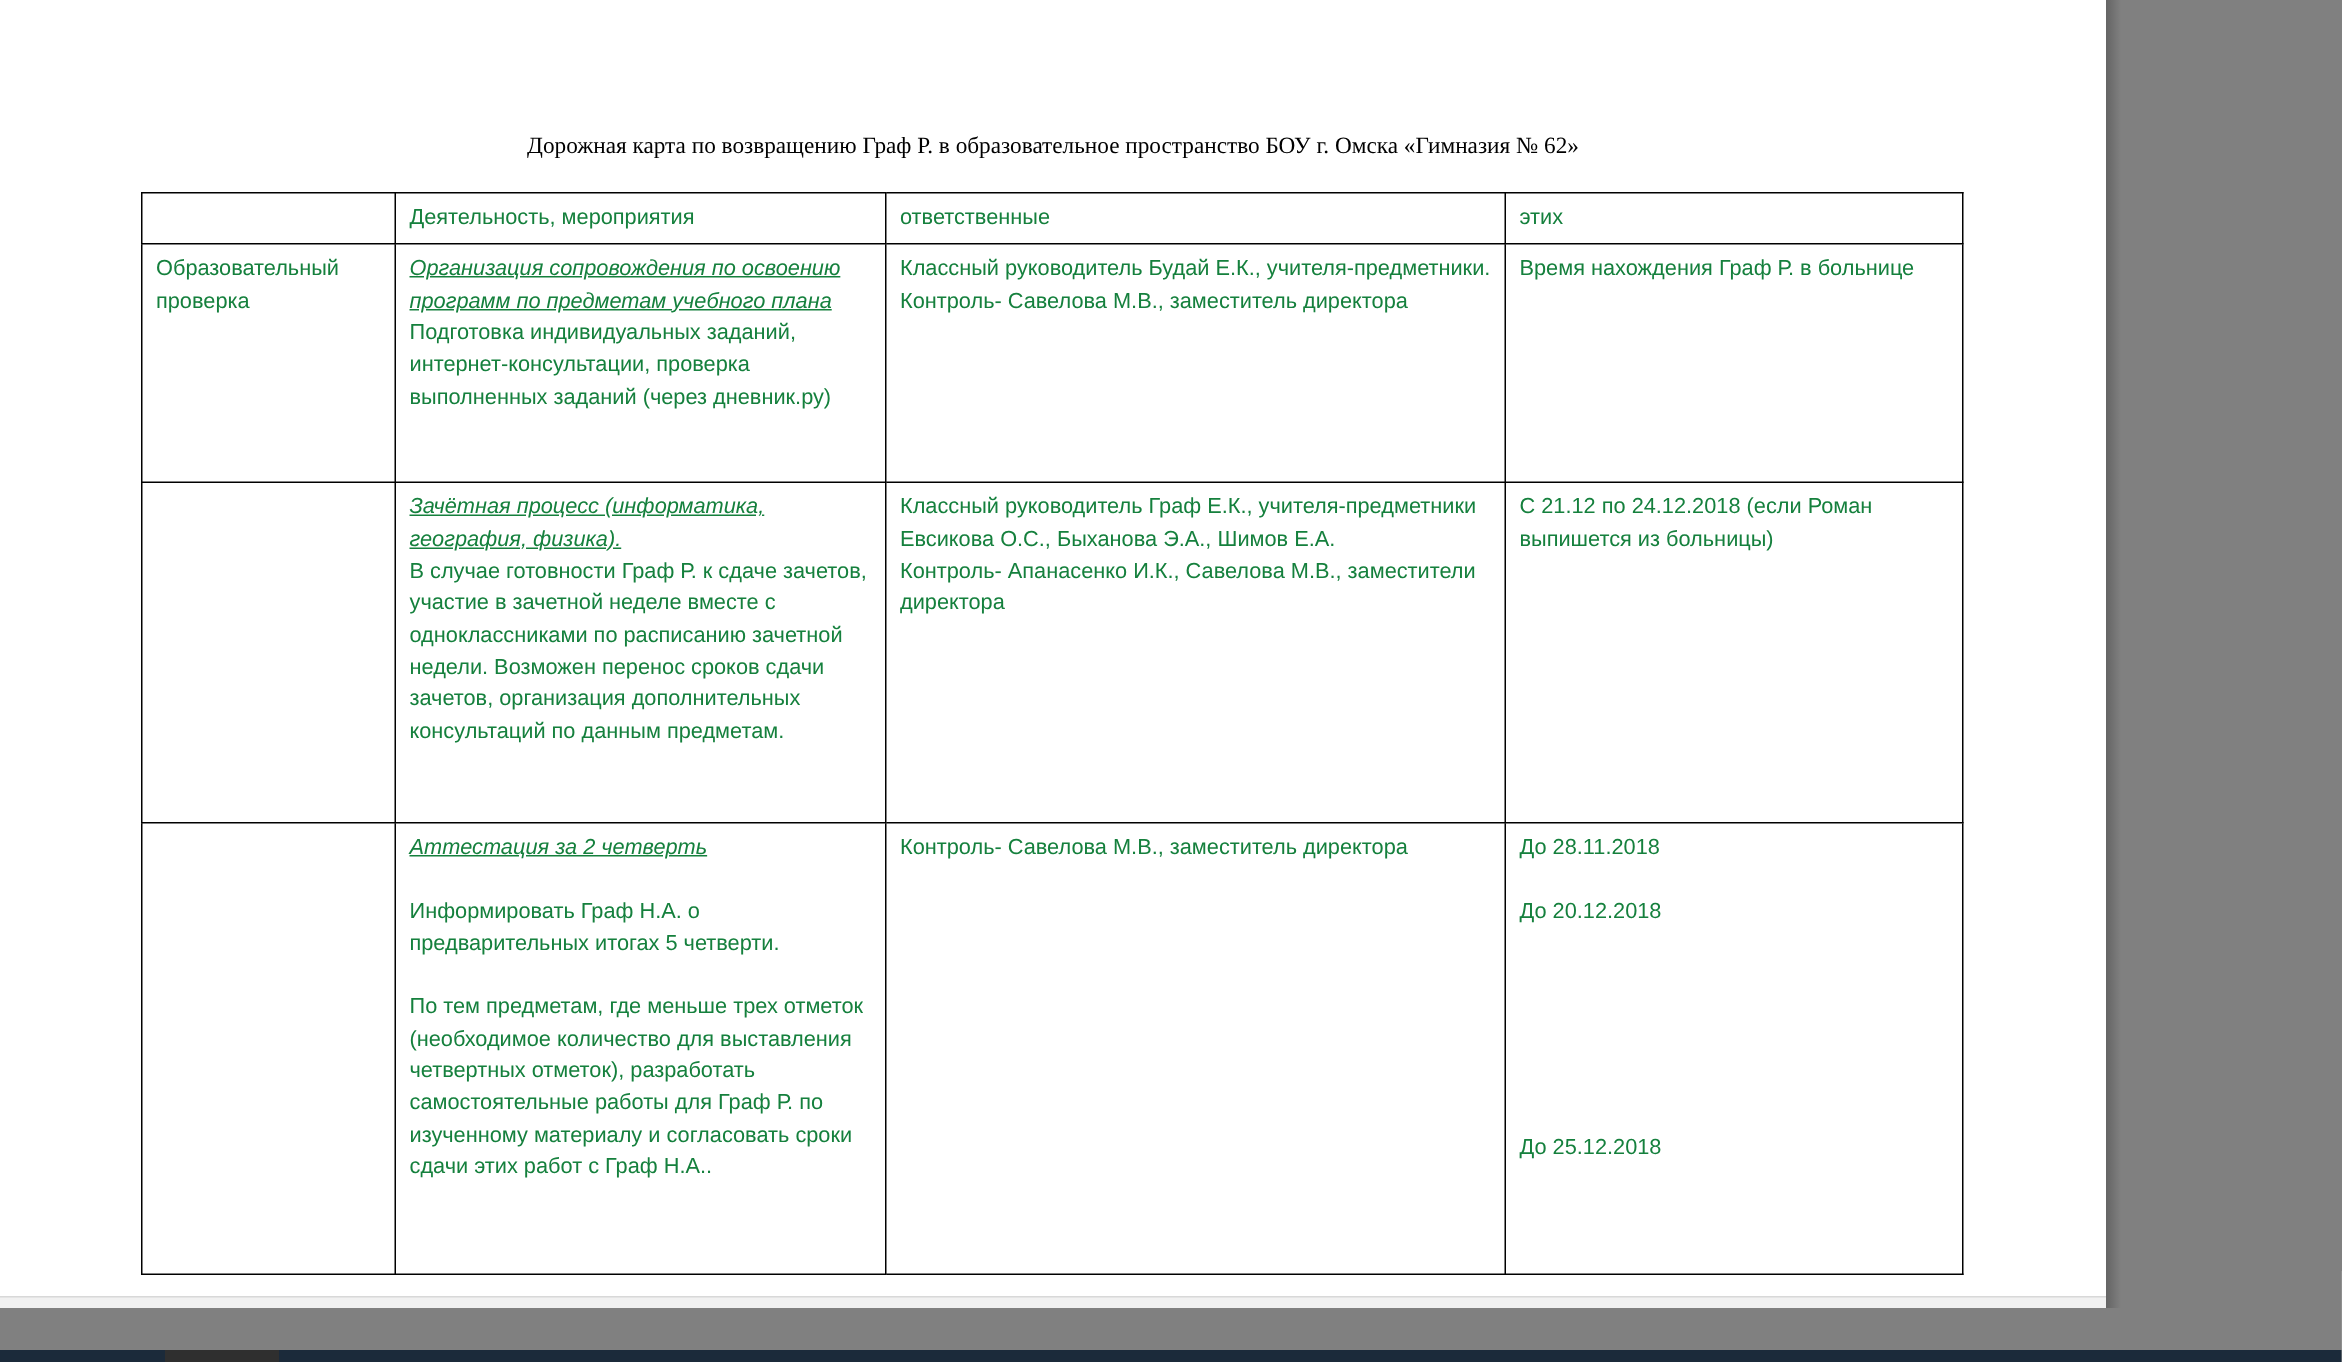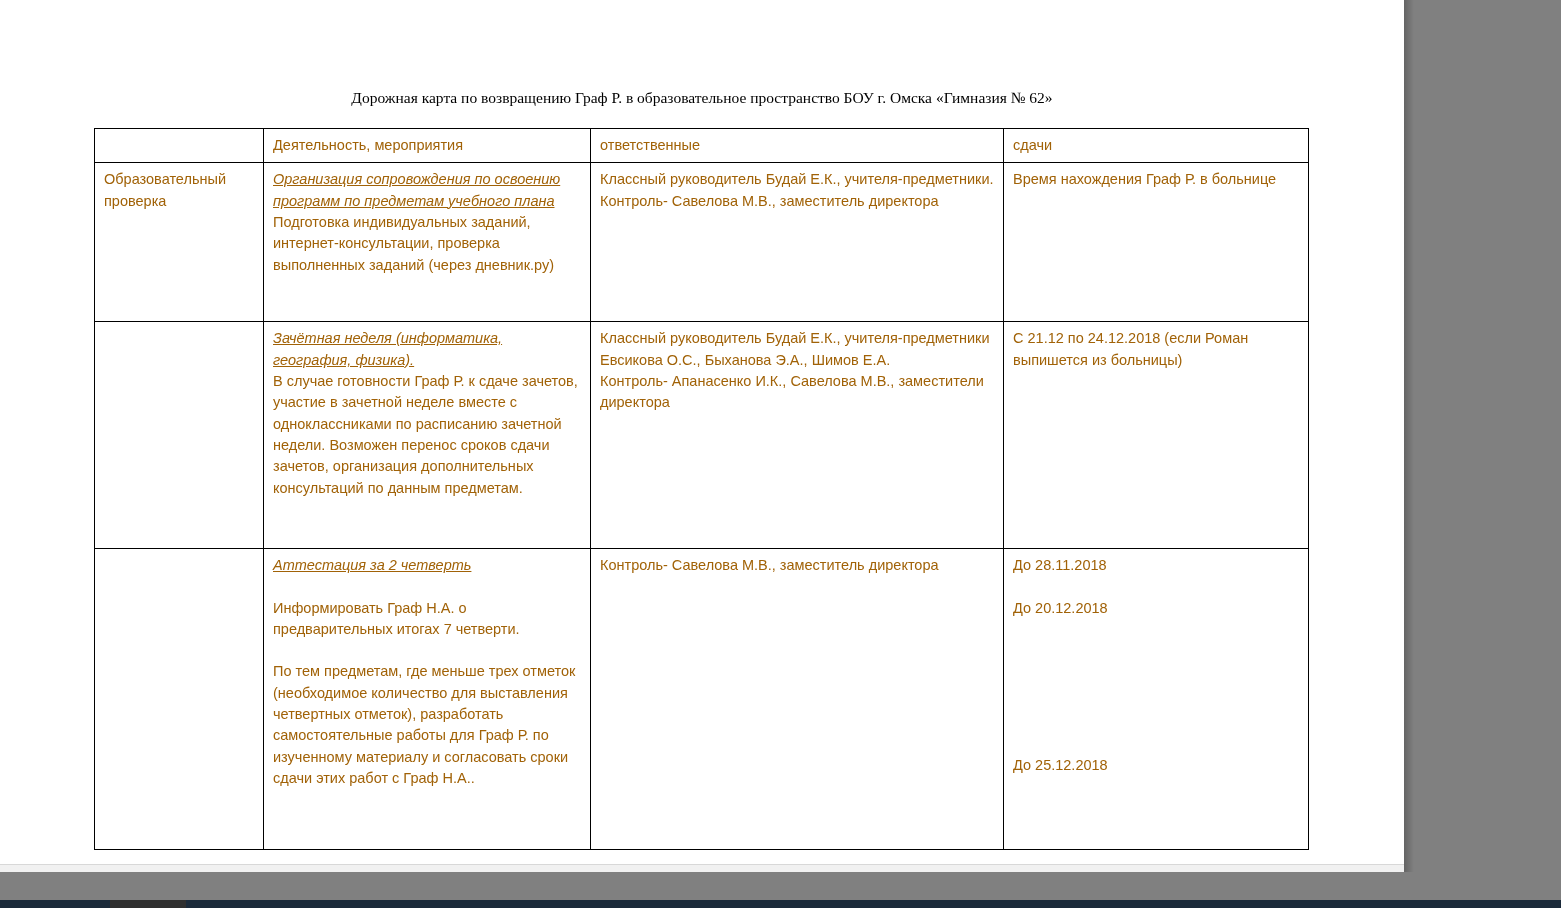--- a/index.html
+++ b/index.html
@@ -51,21 +51,21 @@
   }
   table.doc-table {
     position: absolute;
     left: 94px;
     top: 128px;
     width: 1215px;
     border-collapse: collapse;
     table-layout: fixed;
     font-family: "Liberation Sans", sans-serif;
     font-size: 14.5px;
-    color: #a16207;
+    color: #15803d;
   }
   table.doc-table td {
     border: 1px solid #000;
     vertical-align: top;
     padding: 6px 8px 6px 9px;
     line-height: 1.47;
   }
   .col-1 { width: 169px; }
   .col-2 { width: 327px; }
   .col-3 { width: 413px; }
@@ -138,51 +138,51 @@
         <col class="col-1">
           <col class="col-2">
           <col class="col-3">
           <col class="col-4">
       </colgroup>
       <tbody>
         <tr class="header-row">
           <td class="hdr-empty"></td>
           <td>Деятельность, мероприятия</td>
           <td>ответственные</td>
-          <td>сдачи</td>
+          <td>этих</td>
         </tr>
 
         <tr class="row-tall-1">
           <td>Образовательный проверка</td>
           <td>
             <div class="cell-underline">Организация сопровождения по освоению программ по предметам учебного плана</div>
             <div>Подготовка индивидуальных заданий, интернет-консультации, проверка выполненных заданий (через дневник.ру)</div>
           </td>
           <td style="white-space: pre-line;">Классный руководитель Будай Е.К., учителя-предметники.
 Контроль- Савелова М.В., заместитель директора</td>
           <td>Время нахождения Граф Р. в больнице</td>
         </tr>
 
         <tr class="row-tall-2">
           <td></td>
           <td>
-            <div class="cell-underline">Зачётная неделя (информатика, география, физика).</div>
+            <div class="cell-underline">Зачётная процесс (информатика, география, физика).</div>
             <div>В случае готовности Граф Р. к сдаче зачетов, участие в зачетной неделе вместе с одноклассниками по расписанию зачетной недели. Возможен перенос сроков сдачи зачетов, организация дополнительных консультаций по данным предметам.</div>
           </td>
-          <td style="white-space: pre-line;">Классный руководитель Будай Е.К., учителя-предметники Евсикова О.С., Быханова Э.А., Шимов Е.А.
+          <td style="white-space: pre-line;">Классный руководитель Граф Е.К., учителя-предметники Евсикова О.С., Быханова Э.А., Шимов Е.А.
 Контроль-  Апанасенко И.К., Савелова М.В., заместители директора</td>
           <td>С 21.12 по 24.12.2018 (если Роман выпишется из больницы)</td>
         </tr>
 
         <tr class="row-tall-3">
           <td></td>
           <td>
             <div class="cell-underline">Аттестация за 2 четверть</div>
             <div class="blank-line"></div>
-            <div>Информировать Граф Н.А. о предварительных итогах 7 четверти.</div>
+            <div>Информировать Граф Н.А. о предварительных итогах 5 четверти.</div>
             <div class="blank-line"></div>
             <div>По тем предметам, где меньше трех отметок (необходимое количество для выставления четвертных отметок), разработать самостоятельные работы для Граф Р. по изученному материалу и согласовать сроки сдачи этих работ с Граф Н.А..</div>
           </td>
           <td>Контроль- Савелова М.В., заместитель директора</td>
           <td>
             <div>До 28.11.2018</div>
             <div class="spacer-sm"></div>
             <div>До 20.12.2018</div>
             <div class="spacer-lg"></div>
             <div style="margin-top:68px">До 25.12.2018</div>

